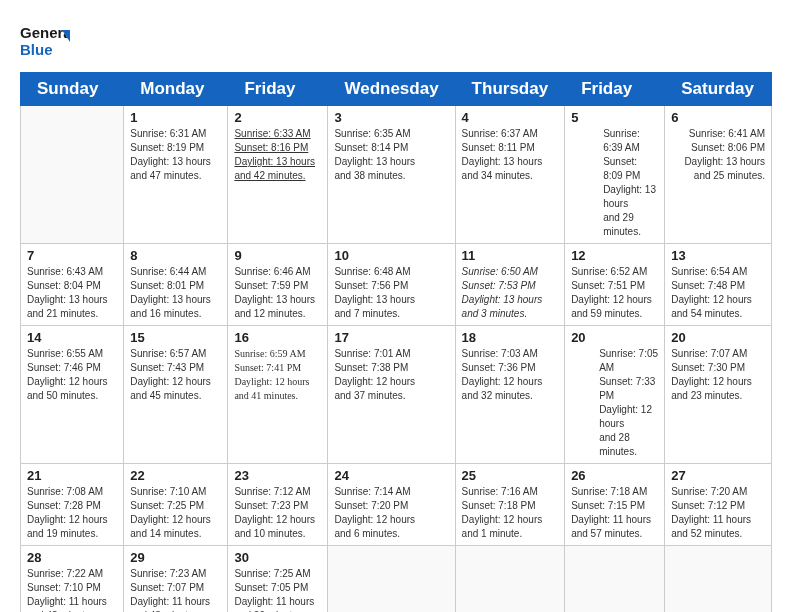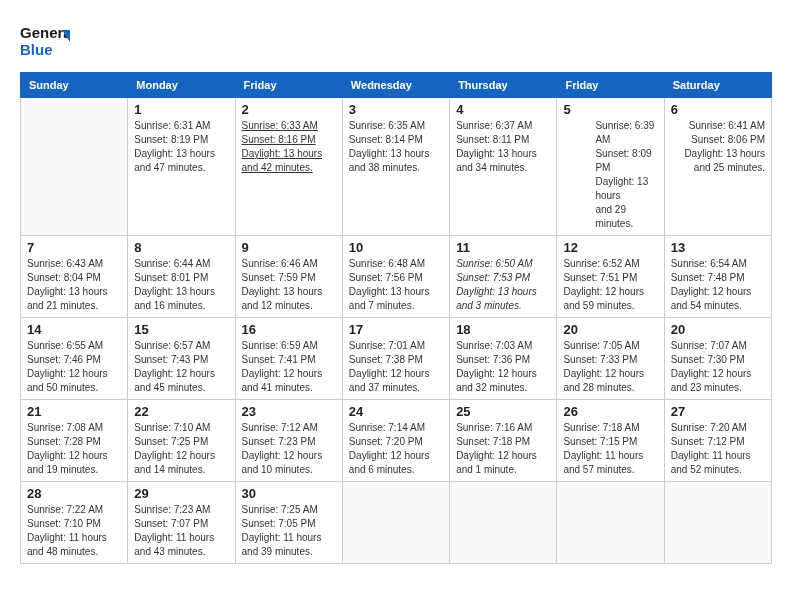--- a/index.html
+++ b/index.html
@@ -35,22 +35,22 @@
     }
     .calendar {
       width: 100%;
       border-collapse: collapse;
       border: 1px solid #ccc;
     }
     .calendar th {
       background-color: #1565c0;
       color: #fff;
       text-align: left;
-      padding: 6px 8px;
-      font-size: 11px;
+      padding: 6px 16px;
+      font-size: 17px;
       font-weight: bold;
       border: 1px solid #1565c0;
     }
     .calendar td {
       vertical-align: top;
       border: 1px solid #ccc;
       padding: 4px 6px;
       width: calc(100% / 7);
       min-height: 80px;
       font-size: 10.5px;
@@ -210,42 +210,42 @@
         </td>
         <td>
           <span class="day-number">15</span>
           <div class="day-info" style="white-space: pre-line;">Sunrise: 6:57 AM
 Sunset: 7:43 PM
 Daylight: 12 hours
 and 45 minutes.</div>
         </td>
         <td>
           <span class="day-number">16</span>
-          <div class="day-info" style="white-space: pre-line;">Sunrise: 6:59 AM
+          <div class="day-info" style="white-space: pre-line; font-family: Liberation Serif, serif;">Sunrise: 6:59 AM
 Sunset: 7:41 PM
 Daylight: 12 hours
 and 41 minutes.</div>
         </td>
         <td>
           <span class="day-number">17</span>
           <div class="day-info" style="white-space: pre-line;">Sunrise: 7:01 AM
 Sunset: 7:38 PM
 Daylight: 12 hours
 and 37 minutes.</div>
         </td>
         <td>
           <span class="day-number">18</span>
           <div class="day-info" style="white-space: pre-line;">Sunrise: 7:03 AM
 Sunset: 7:36 PM
 Daylight: 12 hours
 and 32 minutes.</div>
         </td>
         <td>
           <span class="day-number">20</span>
-          <div class="day-info" style="white-space: pre-line;">Sunrise: 7:05 AM
+          <div class="day-info" style="white-space: pre-line; margin-left: 28px;">Sunrise: 7:05 AM
 Sunset: 7:33 PM
 Daylight: 12 hours
 and 28 minutes.</div>
         </td>
         <td>
           <span class="day-number">20</span>
           <div class="day-info" style="white-space: pre-line;">Sunrise: 7:07 AM
 Sunset: 7:30 PM
 Daylight: 12 hours
 and 23 minutes.</div>

